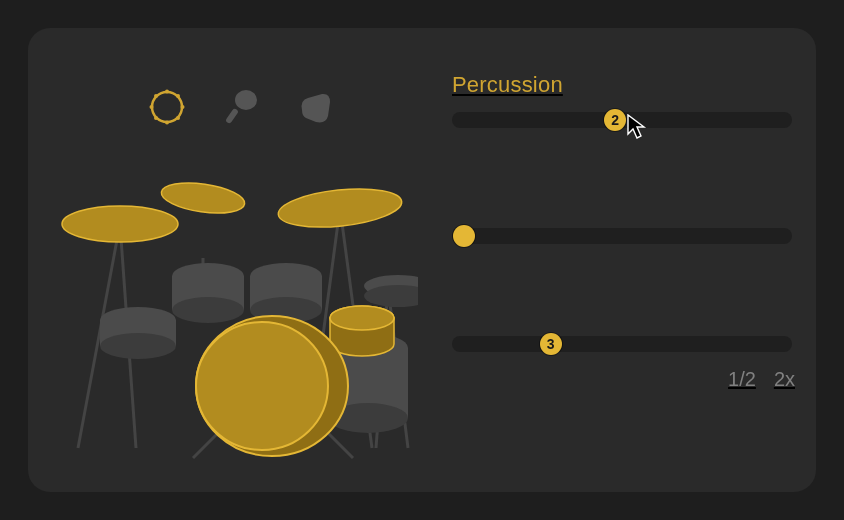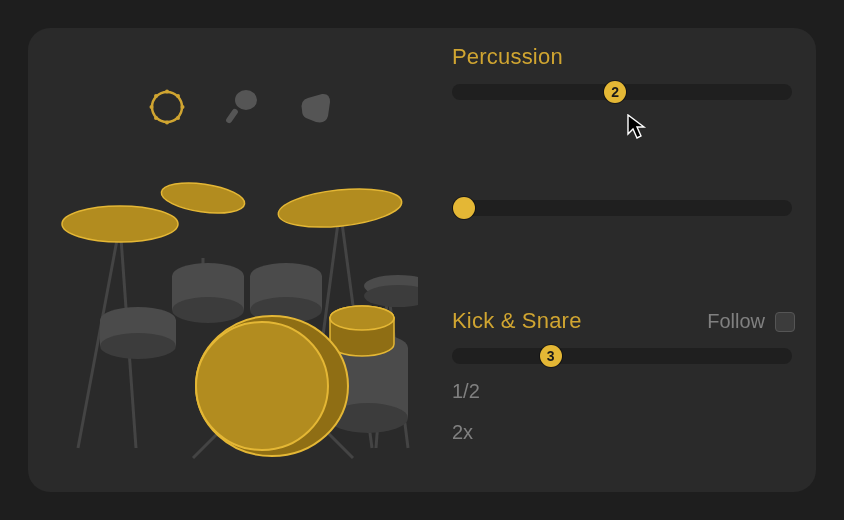--- a/index.html
+++ b/index.html
@@ -44,22 +44,23 @@
     left: 30px;
     top: 140px;
     width: 360px;
     height: 300px;
   }
 
   
   .controls {
     position: absolute;
     left: 424px;
-    top: 16px;
+    top: 44px;
     width: 343px;
+    text-decoration: underline;
   }
   .ctl-label {
     font-size: 22px;
     color: #d0a531;
     margin-bottom: 14px;
     letter-spacing: 0.2px;
   }
   .slider {
     position: relative;
     height: 16px;
@@ -110,21 +111,20 @@
     height: 20px;
     border-radius: 4px;
     background: #3c3c3c;
     border: 1px solid #555;
   }
   .rate-row {
     margin-top: 16px;
     display: flex;
     justify-content: flex-end;
     gap: 18px;
-    flex-direction: column;
   }
   .rate {
     font-size: 20px;
     color: #808080;
   }
 
   
   .cursor {
     position: absolute;
     pointer-events: none;
@@ -236,27 +236,20 @@
     </div>
 
     <div class="group-spacer-lg"></div>
 
     <div class="slider">
       <div class="slider-thumb" style="left:3.5%;"></div>
     </div>
 
     <div class="group-spacer"></div>
 
-    <div class="ks-row">
-      <div class="ctl-label" style="margin-bottom:0">Kick &amp; Snare</div>
-      <div class="follow-wrap">
-        <span class="follow-label">Follow</span>
-        <div class="checkbox"></div>
-      </div>
-    </div>
     <div class="slider">
       <div class="slider-thumb" style="left:29%;">
         <div class="badge">3</div>
       </div>
     </div>
 
     <div class="rate-row">
       <span class="rate">1/2</span>
       <span class="rate">2x</span>
     </div>

